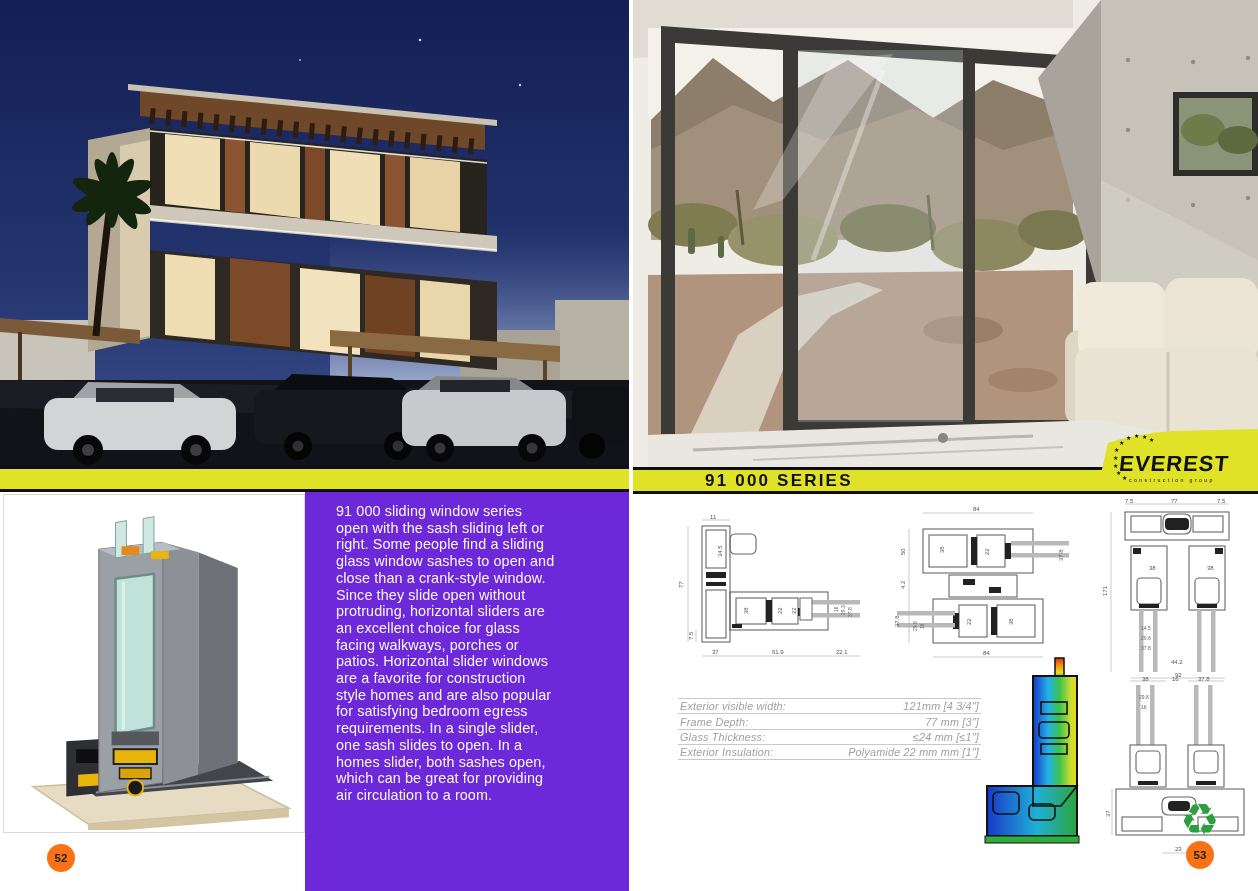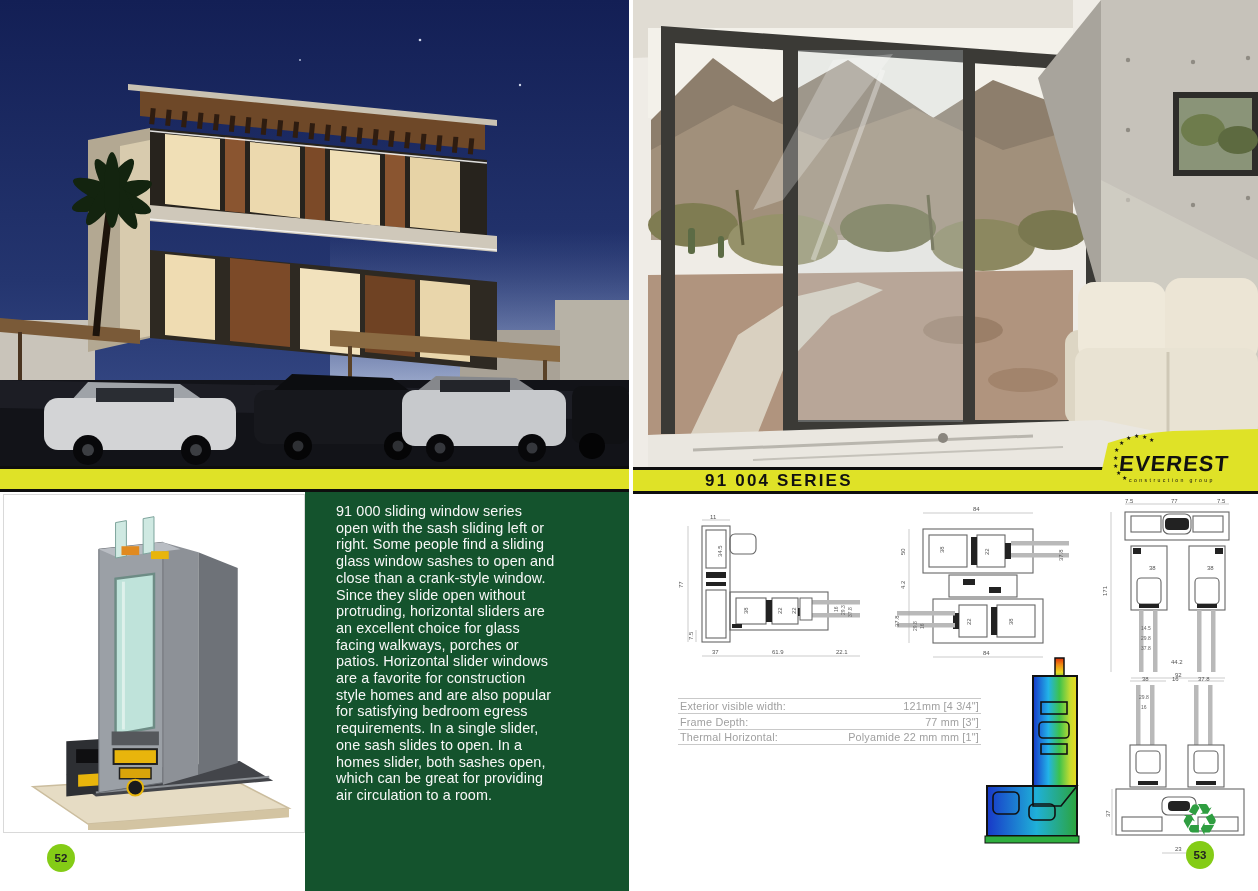--- a/index.html
+++ b/index.html
@@ -5,33 +5,33 @@
   html,body{margin:0;padding:0;background:#ffffff;}
   #canvas{position:relative;width:1258px;height:891px;background:#ffffff;overflow:hidden;
           font-family:"Liberation Sans",sans-serif;}
   .abs{position:absolute;}
   
   .band-line{background:#0e0e0e;}
   .band-yellow{background:#dfe227;}
   .series-title{position:absolute;left:72px;top:1px;font-size:17px;font-weight:bold;
                 color:#111;letter-spacing:2.2px;}
   
-  .black-panel{background:#14532d;}
+  .black-panel{background:#6d28d9;}
   .desc{position:absolute;left:31px;top:11px;color:#f7f7f7;font-size:14.4px;
         line-height:16.7px;letter-spacing:0.1px;white-space:nowrap;}
   
   .render-box{background:#ffffff;border:1px solid #d9d9d9;}
   
-  .page-badge{width:28px;height:28px;border-radius:50%;background:#84cc16;color:#222;
+  .page-badge{width:28px;height:28px;border-radius:50%;background:#f97316;color:#222;
               font-size:11.5px;font-weight:bold;display:flex;align-items:center;justify-content:center;}
   
   .spec-table{border-top:1px solid #c9c9c9;}
   .spec-row{display:flex;justify-content:space-between;align-items:flex-end;
             border-bottom:1px solid #c9c9c9;height:13.3px;padding:0 2px 1px 2px;
-            font-size:10.8px;color:#a0a0a0;letter-spacing:0.2px;}
+            font-size:10.8px;color:#a0a0a0;letter-spacing:0.2px;font-style:italic;}
   .spec-row .v{text-align:right;}
   
   .recycle{font-size:44px;color:#2f9e41;line-height:44px;font-family:"DejaVu Sans",sans-serif;}
   svg text{font-family:"Liberation Sans",sans-serif;}
   .dim{font-size:6px;fill:#555;}
   .dim2{font-size:5px;fill:#666;}
 </style>
 </head>
 <body>
 
@@ -289,21 +289,21 @@
     </g>
 
     <polygon points="15,435 468,420 625,452 625,467 15,467" fill="#eae7e0"></polygon>
     <line x1="60" y1="450" x2="400" y2="436" stroke="#b9b6ae" stroke-width="3"></line>
     <line x1="120" y1="460" x2="430" y2="447" stroke="#c5c2ba" stroke-width="2"></line>
     <circle cx="310" cy="438" r="5" fill="#8a867e"></circle>
   </svg>
 
   <div class="abs band-line" style="left:633px;top:467px;width:625px;height:3px"></div>
   <div class="abs band-yellow" style="left:633px;top:470px;width:625px;height:21px">
-    <div class="series-title">91 004 SERIES</div>
+    <div class="series-title">91 000 SERIES</div>
   </div>
   <div class="abs band-line" style="left:633px;top:491px;width:625px;height:3px"></div>
 
   <svg class="abs" style="left:1093px;top:429px;z-index:5" width="165" height="64" viewBox="0 0 165 64">
     <path d="M4,62 L15,14 Q45,4 80,2 L165,0 L165,62 Z" fill="#dfe227"></path>
     <g fill="#111" font-size="6">
       <text x="20" y="31">★</text>
         <text x="21" y="23">★</text>
         <text x="26" y="16">★</text>
       <text x="33" y="11">★</text>
@@ -532,21 +532,25 @@
   <div class="abs spec-table" style="left:678px;top:698px;width:303px">
     <div class="spec-row">
       <span>Exterior visible width:</span>
       <span class="v">121mm [4 3/4"]</span>
     </div>
     <div class="spec-row">
       <span>Frame Depth:</span>
       <span class="v">77 mm [3"]</span>
     </div>
     <div class="spec-row">
-      <span>Thermal Horizontal:</span>
+      <span>Glass Thickness:</span>
+      <span class="v">≤24 mm [≤1"]</span>
+    </div>
+    <div class="spec-row">
+      <span>Exterior Insulation:</span>
       <span class="v">Polyamide 22 mm mm [1"]</span>
     </div>
   </div>
 
   <div class="abs recycle" style="left:1180px;top:798px">♻</div>
 
   <div class="abs page-badge" style="left:1186px;top:841px">
     <span>53</span>
   </div>
 

